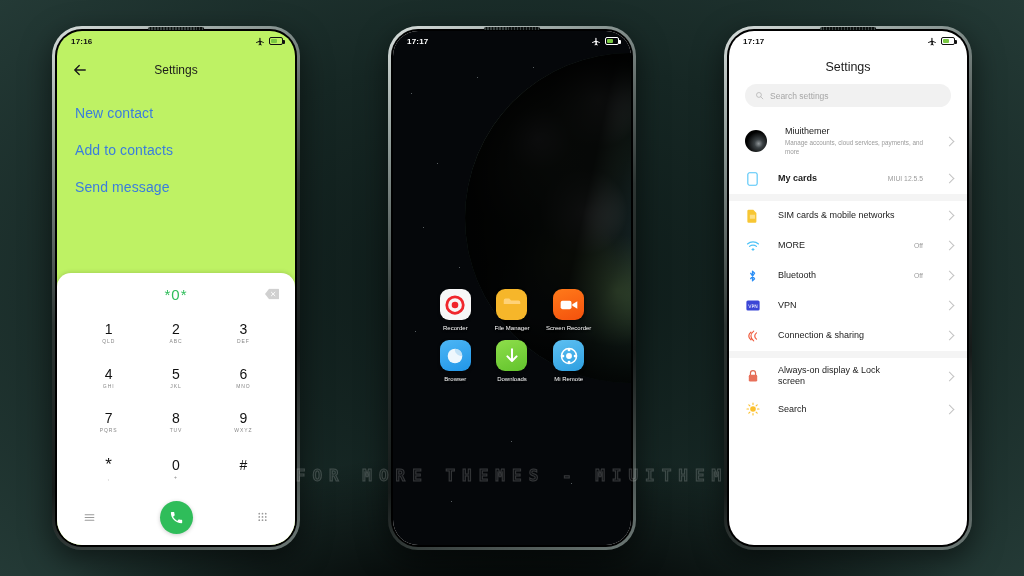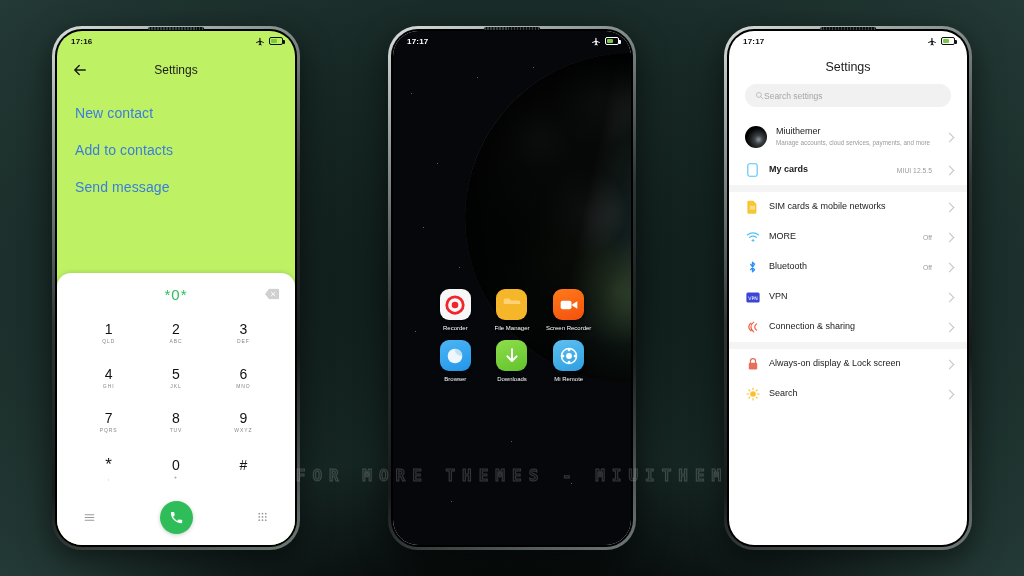--- a/index.html
+++ b/index.html
@@ -160,27 +160,27 @@
   .app-label {
     margin-top:4px; color:#fff; font-size:6px; text-align:center;
     line-height:1.35; text-shadow:0 1px 2px rgba(0,0,0,.9); max-width:46px;
   }
 
   
   .settings-screen { background:#fff; height:100%; display:flex; flex-direction:column; }
   .settings-title { text-align:center; font-size:12.5px; color:#1b1b1b; padding:9px 0 10px 0; }
   .search-bar {
     margin:0 16px 12px 16px; height:23px; border-radius:12px; background:#f1f1f1;
-    display:flex; align-items:center; padding:0 10px;
+    display:flex; align-items:center; gap:6px; padding:0 10px;
   }
   .search-placeholder { font-size:8.5px; color:#a6a6a6; }
   .settings-list { flex:1; overflow:hidden; }
   .set-divider { height:7px; background:#f4f4f4; }
   .set-row {
-    display:flex; align-items:center; padding:7px 14px 7px 16px; gap:9px; min-height:30px;
+    display:flex; align-items:center; padding:7px 14px 7px 16px; gap:18px; min-height:30px;
   }
   .set-icon { width:15px; flex:0 0 15px; display:flex; align-items:center; justify-content:center; }
   .set-text { flex:1; min-width:0; }
   .set-label { font-size:9px; color:#1b1b1b; line-height:1.25; }
   .set-label.bold { font-weight:bold; }
   .set-sub { font-size:6.3px; color:#9b9b9b; line-height:1.4; margin-top:2px; }
   .set-value { font-size:6.8px; color:#9b9b9b; margin-right:5px; white-space:nowrap; }
   .chev { width:7px; height:7px; border-right:1.2px solid #c3c3c3; border-top:1.2px solid #c3c3c3; transform:rotate(45deg); flex:0 0 7px; }
   .avatar {
     width:22px; height:22px; border-radius:50%;

